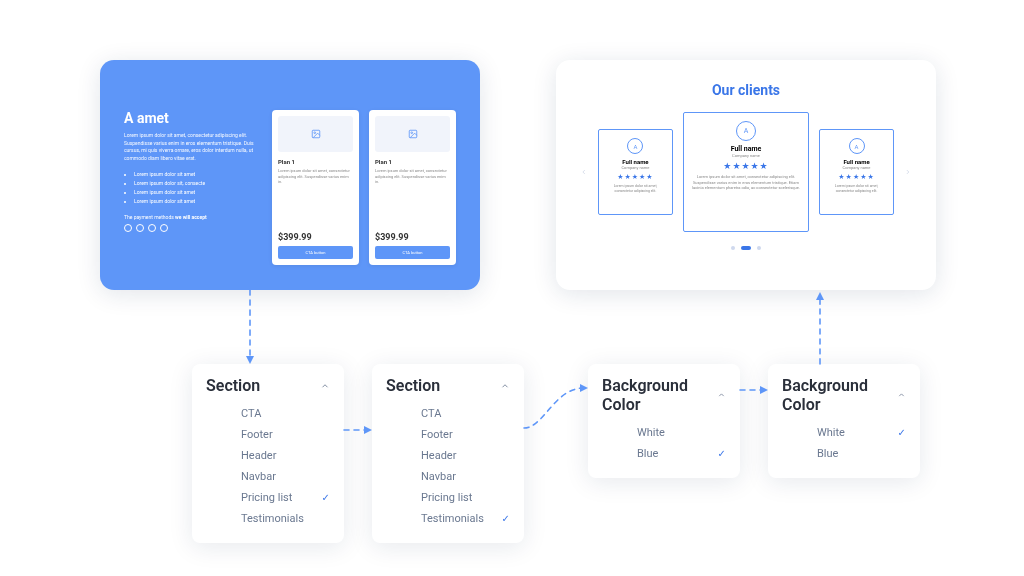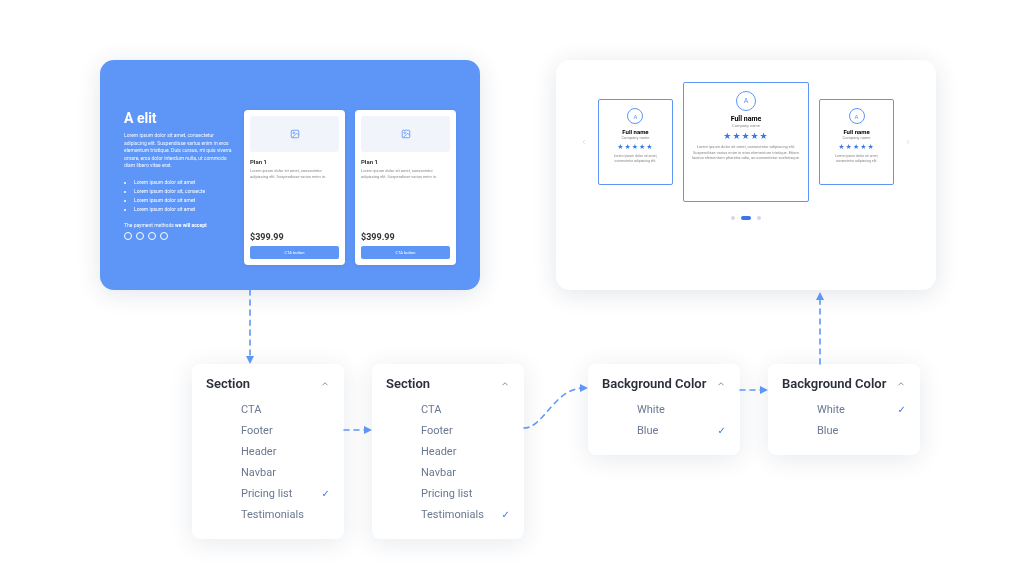--- a/index.html
+++ b/index.html
@@ -33,21 +33,21 @@
   .pl-bullets { list-style: disc; padding-left: 10px; font-size: 5px; line-height: 1.8; margin-bottom: 8px; }
   .pl-pay { font-size: 5px; margin-bottom: 4px; }
   .pl-pay b { font-weight: 700; }
   .pl-dots { display: flex; gap: 4px; }
   .pl-dots span { width: 8px; height: 8px; border-radius: 50%; border: 1.5px solid #fff; display: inline-block; }
 
   .pl-cards { display: flex; gap: 10px; }
   .plan-card {
     background: #fff; color: #333;
     border-radius: 4px;
-    width: 101px; height: 155px;
+    width: 87px; height: 155px;
     padding: 6px;
     box-shadow: 0 1px 4px rgba(0,0,0,.08);
     display: flex; flex-direction: column;
   }
   .plan-img {
     background: #f1f4fb; border-radius: 3px;
     height: 36px;
     display: flex; align-items: center; justify-content: center;
     margin-bottom: 6px;
   }
@@ -104,21 +104,21 @@
     background: #fff;
     border-radius: 8px;
     box-shadow: 0 4px 24px rgba(20,40,80,.10);
     width: 152px;
     padding: 12px 14px 14px;
   }
   .panel-head {
     display: flex; justify-content: space-between; align-items: center;
     margin-bottom: 8px;
   }
-  .panel-title { font-size: 13px; font-weight: 600; color: #2a2f3a; }
+  .panel-title { font-size: 16px; font-weight: 600; color: #2a2f3a; }
   .caret { width: 10px; height: 10px; color: #6a7890; }
   .panel ul { list-style: none; margin-left: 35px; }
   .panel li {
     font-size: 11px; color: #6a7890;
     padding: 4px 0;
     display: flex; align-items: center; justify-content: space-between;
   }
   .check { color: #3a76e8; font-size: 10px; margin-left: 4px; }
 
   #panel1 { left: 192px; top: 364px; }
@@ -139,21 +139,21 @@
     stroke-dasharray: 5 5;
     stroke-linecap: round;
   }
   svg.wire .head { fill: #5e96f8; stroke: none; }
 </style>
 </head>
 <body>
 
 <div class="preview preview-left">
   <div class="pl-text">
-    <div class="pl-title">A elit</div>
+    <div class="pl-title">A amet</div>
     <div class="pl-lorem">Lorem ipsum dolor sit amet, consectetur adipiscing elit. Suspendisse varius enim in eros elementum tristique. Duis cursus, mi quis viverra ornare, eros dolor interdum nulla, ut commodo diam libero vitae erat.</div>
     <ul class="pl-bullets">
       <li>Lorem ipsum dolor sit amet</li>
       <li>Lorem ipsum dolor sit, consecte</li>
       <li>Lorem ipsum dolor sit amet</li>
       <li>Lorem ipsum dolor sit amet</li>
     </ul>
     <div class="pl-pay">
       <span>The payment methods </span><b>we will accept</b>
     </div>
@@ -188,20 +188,21 @@
       </div>
       <div class="plan-name">Plan 1</div>
       <div class="plan-lorem">Lorem ipsum dolor sit amet, consectetur adipiscing elit. Suspendisse varius enim in.</div>
       <div class="plan-price">$399.99</div>
       <div class="plan-btn">CTA button</div>
     </div>
   </div>
 </div>
 
 <div class="preview preview-right">
+  <div class="pr-title">Our clients</div>
   <div class="pr-row">
     <svg class="chevron" viewBox="0 0 24 24">
         <path d="M15 6l-6 6 6 6" fill="none" stroke="currentColor" stroke-width="2"></path>
       </svg>
 
     <div class="testi small">
       <div class="avatar">A</div>
       <div class="t-name">Full name</div>
       <div class="t-company">Company name</div>
       <div class="stars">★★★★★</div>

